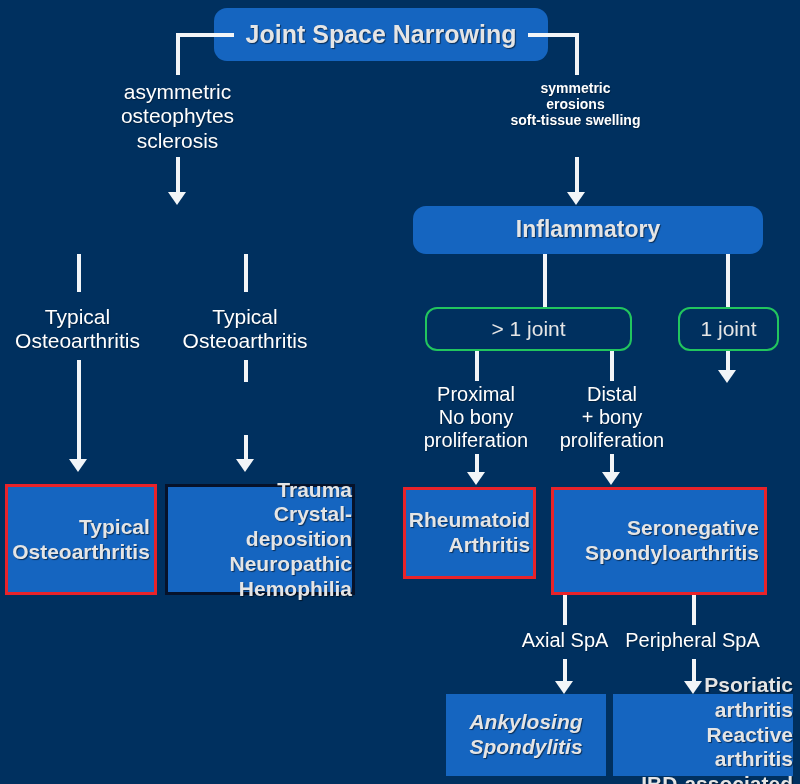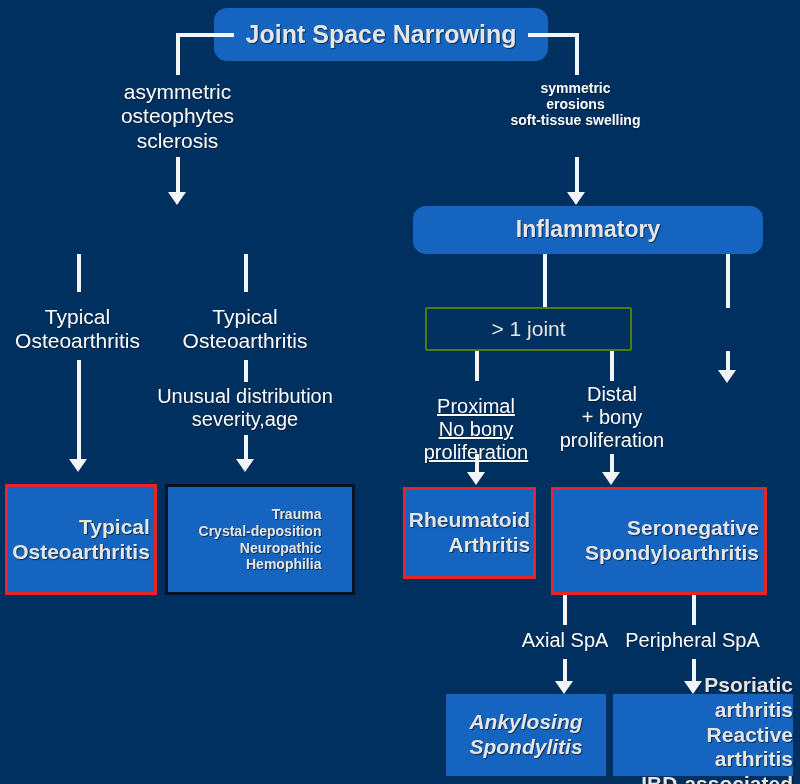--- a/index.html
+++ b/index.html
@@ -28,23 +28,23 @@
     color: #e5e5e5;
     background: #1565c0;
     text-shadow: 1px 1px 1px rgba(0,0,0,0.55);
     line-height: 1.18;
     white-space: pre-line;
   }
   .node.rounded {
     border-radius: 13px;
   }
   .node.pill {
-    border-radius: 2px;
+    border-radius: 12px;
     background: transparent;
-    border: 2px solid #4d7c0f;
+    border: 2px solid #22c55e;
     text-shadow: none;
     font-weight: normal;
   }
   .node.bold   { font-weight: bold; }
   .node.redbox { border: 3px solid #e8232a; }
   .node.darkbox{ border: 3px solid #06122a; }
 
   
   .label {
     position: absolute;
@@ -110,44 +110,43 @@
 Osteoarthritis</div>
 
   <div class="label" style="left:170px; top:305px; width:150px; font-size:21px;">Typical
 Osteoarthritis</div>
 
   <div class="vline" style="left:77px; top:360px; height:102px;"></div>
   <div class="arrow" style="left:69px; top:459px;"></div>
 
   <div class="vline" style="left:244px; top:360px; height:22px;"></div>
 
-  <div class="label" style="left:150px; top:385px; width:190px; font-size:20px;">Unusual distribution
-severity,age</div>
 
   <div class="vline" style="left:244px; top:435px; height:27px;"></div>
   <div class="arrow" style="left:236px; top:459px;"></div>
 
   <div class="node redbox bold" style="left:5px; top:484px; width:152px; height:111px; font-size:21px;">Typical
 Osteoarthritis</div>
 
-  <div class="node darkbox bold" style="left:165px; top:484px; width:190px; height:111px; font-size:14px;">Trauma
+  <div class="node darkbox bold" style="left:165px; top:484px; width:190px; height:111px; font-size:21px;">Trauma
 Crystal-deposition
 Neuropathic
 Hemophilia</div>
 
   <div class="vline" style="left:543px; top:254px; height:54px;"></div>
   <div class="vline" style="left:726px; top:254px; height:54px;"></div>
 
   <div class="node pill" style="left:425px; top:307px; width:207px; height:44px; font-size:21px;">&gt; 1 joint</div>
 
+  <div class="node pill" style="left:678px; top:307px; width:101px; height:44px; font-size:21px;">1 joint</div>
 
   <div class="vline" style="left:475px; top:351px; height:30px;"></div>
   <div class="vline" style="left:610px; top:351px; height:30px;"></div>
 
-  <div class="label" style="left:406px; top:395px; width:140px; font-size:20px;text-decoration:underline;">Proximal
+  <div class="label" style="left:406px; top:383px; width:140px; font-size:20px;">Proximal
 No bony
 proliferation</div>
 
   <div class="label" style="left:542px; top:383px; width:140px; font-size:20px;">Distal
 + bony
 proliferation</div>
 
   <div class="vline" style="left:475px; top:454px; height:22px;"></div>
   <div class="arrow" style="left:467px; top:472px;"></div>
 

